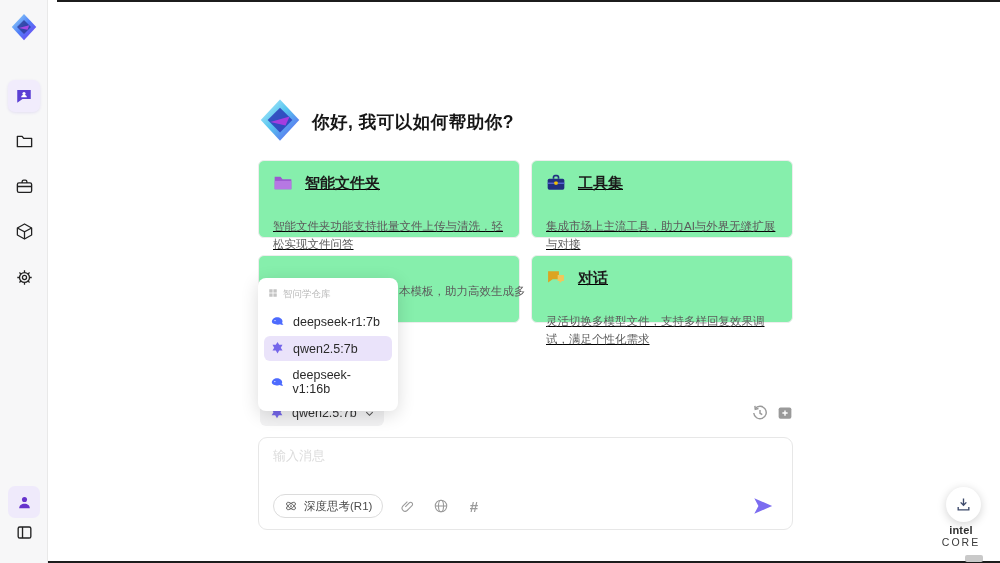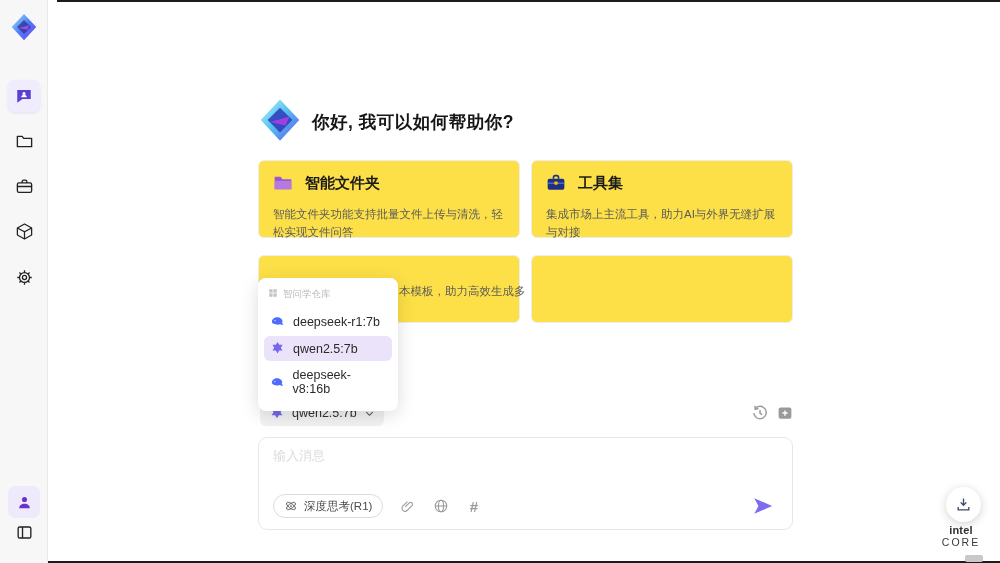--- a/index.html
+++ b/index.html
@@ -20,29 +20,29 @@
   .nav-chat { top:80px; } .nav-folder { top:125px; } .nav-tool { top:170px; }
   .nav-cube { top:215px; } .nav-gear { top:261px; }
   .nav-user { top:486px; background:#efeafb; }
   .nav-panel { top:516px; }
 
   
   .greet-logo { position:absolute; left:258px; top:98px; width:44px; height:44px; }
   .greet-title { position:absolute; left:312px; top:110px; font-size:17.5px; font-weight:bold; color:#161616; letter-spacing:.5px; }
 
   
-  .card { position:absolute; width:262px; background:#fde047; border:1px solid #ededed;
-    border-radius:6px; padding:12px 14px 20px 14px; cursor:pointer; }
+  .card { position:absolute; width:262px; background:#86efac; border:1px solid #ededed;
+    border-radius:6px; padding:12px 14px 20px 14px; cursor:pointer;text-decoration:underline; }
   .card-1 { left:258px; top:160px; height:78px; }
   .card-2 { left:531px; top:160px; height:78px; }
   .card-3 { left:258px; top:255px; height:68px; }
   .card-4 { left:531px; top:255px; height:68px; }
   .card-head { display:flex; align-items:center; gap:12px; }
   .card-title { font-size:15px; font-weight:bold; color:#1b1b1b; }
-  .card-desc { margin-top:13px; font-size:11.5px; color:#5c5c5c; line-height:1.55; }
+  .card-desc { margin-top:25px; font-size:11.5px; color:#5c5c5c; line-height:1.55; }
   .card-3 .card-desc { position:absolute; left:140px; top:27px; margin:0; white-space:nowrap; }
 
   
   .dropdown { position:absolute; left:258px; top:278px; width:140px; padding:6px 0 8px 0;
     background:#fff; border-radius:8px; box-shadow:0 4px 18px rgba(0,0,0,.14); z-index:5; }
   .dd-header { display:flex; align-items:flex-start; gap:5px; padding:4px 10px 6px 10px;
     font-size:9.5px; color:#b9b9b9; }
   .dd-item { display:flex; align-items:center; gap:8px; margin:2px 6px; padding:5px 6px;
     border-radius:6px; font-size:12.5px; color:#2a2a2a; cursor:pointer; }
   .dd-item.selected { background:#eae3fa; }
@@ -186,20 +186,28 @@
       <span class="card-title">工具集</span>
     </div>
     <div class="card-desc">集成市场上主流工具，助力AI与外界无缝扩展与对接</div>
   </div>
 
   <div class="card card-3">
     <div class="card-desc">本模板，助力高效生成多</div>
   </div>
 
   <div class="card card-4">
+    <div class="card-head">
+      <svg viewBox="0 0 24 24" width="20" height="20">
+        <path d="M2.5 4h13v9.5H8l-5.5 4z" fill="#dba421"></path>
+        <path d="M14 8.5h7.5v7h-2.2l-3 2.8v-2.8H14z" fill="#f1c75b"></path>
+      </svg>
+      <span class="card-title">对话</span>
+    </div>
+    <div class="card-desc">灵活切换多模型文件，支持多样回复效果调试，满足个性化需求</div>
   </div>
 
   <div class="dropdown">
     <div class="dd-header">
       <svg viewBox="0 0 24 24" width="10" height="10">
         <rect x="3" y="3" width="8" height="8" fill="#c4c4c4"></rect>
           <rect x="13" y="3" width="8" height="8" fill="#c4c4c4"></rect>
         <rect x="3" y="13" width="8" height="8" fill="#c4c4c4"></rect>
           <rect x="13" y="13" width="8" height="8" fill="#c4c4c4"></rect>
       </svg>
@@ -216,21 +224,21 @@
       <svg viewBox="0 0 24 24" width="15" height="15">
         <path d="M12 1.5l2.7 4.6h5.3l-2.7 4.6 2.7 4.6h-5.3L12 19.9l-2.7-4.6H4l2.7-4.6L4 6.1h5.3z" fill="#6a5be8" fill-opacity=".92"></path>
       </svg>
       <span>qwen2.5:7b</span>
     </div>
     <div class="dd-item">
       <svg viewBox="0 0 24 24" width="15" height="15">
         <path d="M3 12.5C3 8 7 5 11.5 5S20 8 20 11.5c0 1-.3 1.9-.8 2.7l2.3 2.6c-2 .9-3.9.4-5.2-.5-1.1.5-2.4.7-3.7.7-4.6 0-9.6-1.8-9.6-4.5z" fill="#4d6bfe"></path>
         <circle cx="8" cy="10.5" r="1" fill="#fff"></circle>
       </svg>
-      <span>deepseek-v8:16b</span>
+      <span>deepseek-v1:16b</span>
     </div>
   </div>
 
   <div class="model-pill">
     <svg viewBox="0 0 24 24" width="16" height="16">
       <path d="M12 1.5l2.7 4.6h5.3l-2.7 4.6 2.7 4.6h-5.3L12 19.9l-2.7-4.6H4l2.7-4.6L4 6.1h5.3z" fill="#6a5be8" fill-opacity=".92"></path>
     </svg>
     <span>qwen2.5:7b</span>
     <svg viewBox="0 0 24 24" width="11" height="11">
       <path d="M5 9l7 7 7-7" fill="none" stroke="#555" stroke-width="2.4"></path>

